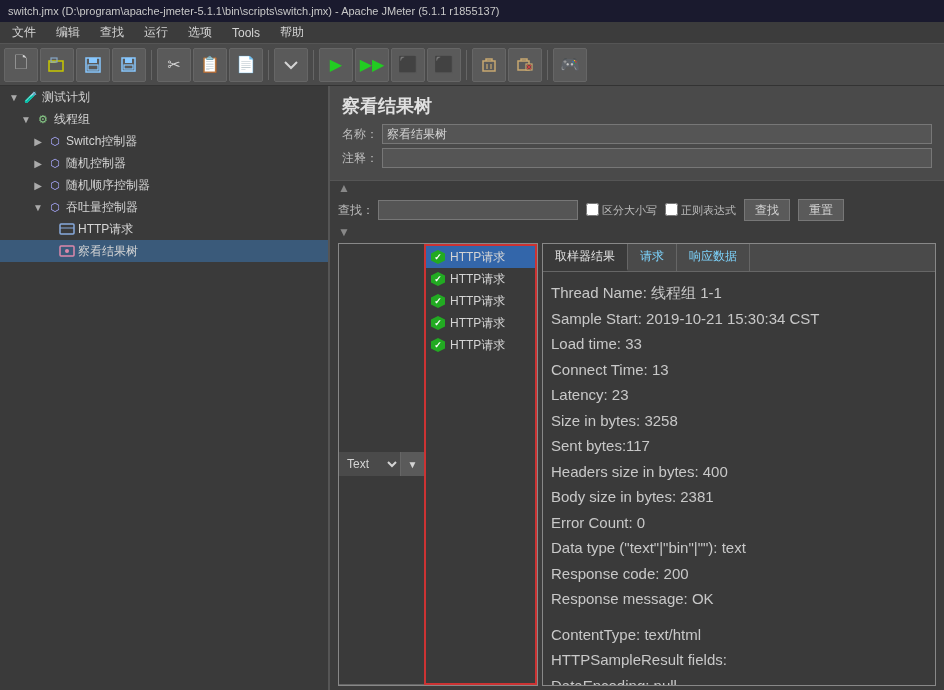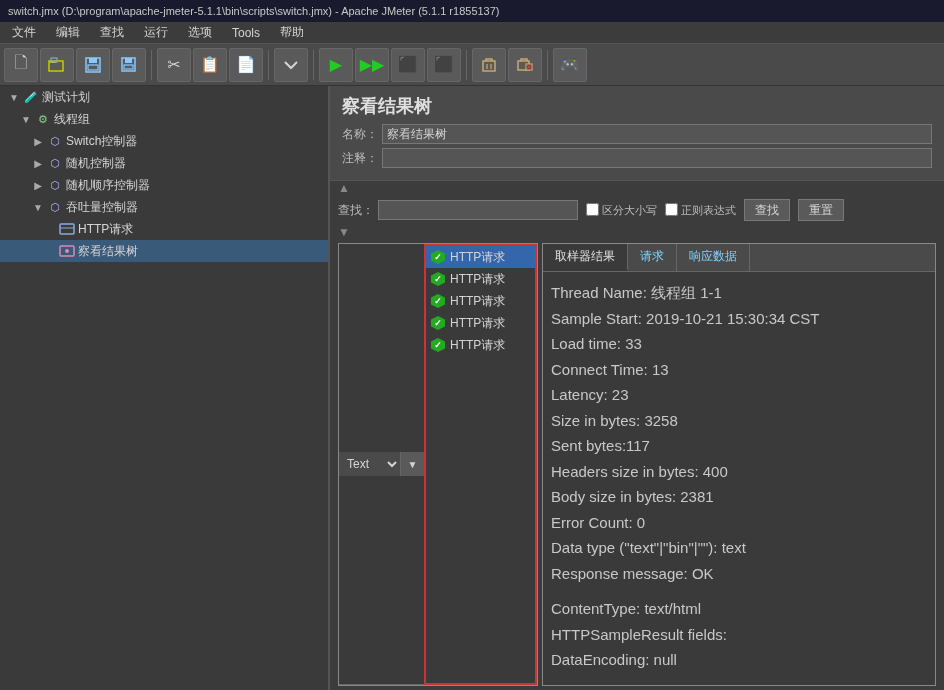--- a/index.html
+++ b/index.html
@@ -595,20 +595,21 @@
           <div>Sample Start: 2019-10-21 15:30:34 CST</div>
           <div>Load time: 33</div>
           <div>Connect Time: 13</div>
           <div>Latency: 23</div>
           <div>Size in bytes: 3258</div>
           <div>Sent bytes:117</div>
           <div>Headers size in bytes: 400</div>
           <div>Body size in bytes: 2381</div>
           <div>Error Count: 0</div>
           <div>Data type ("text"|"bin"|""): text</div>
+          <div>Response code: 200</div>
           <div>Response message: OK</div>
           <div style="height:10px;"></div>
           <div>ContentType: text/html</div>
           <div>HTTPSampleResult fields:</div>
           <div>DataEncoding: null</div>
         </div>
       </div>
 
     </div>
 

